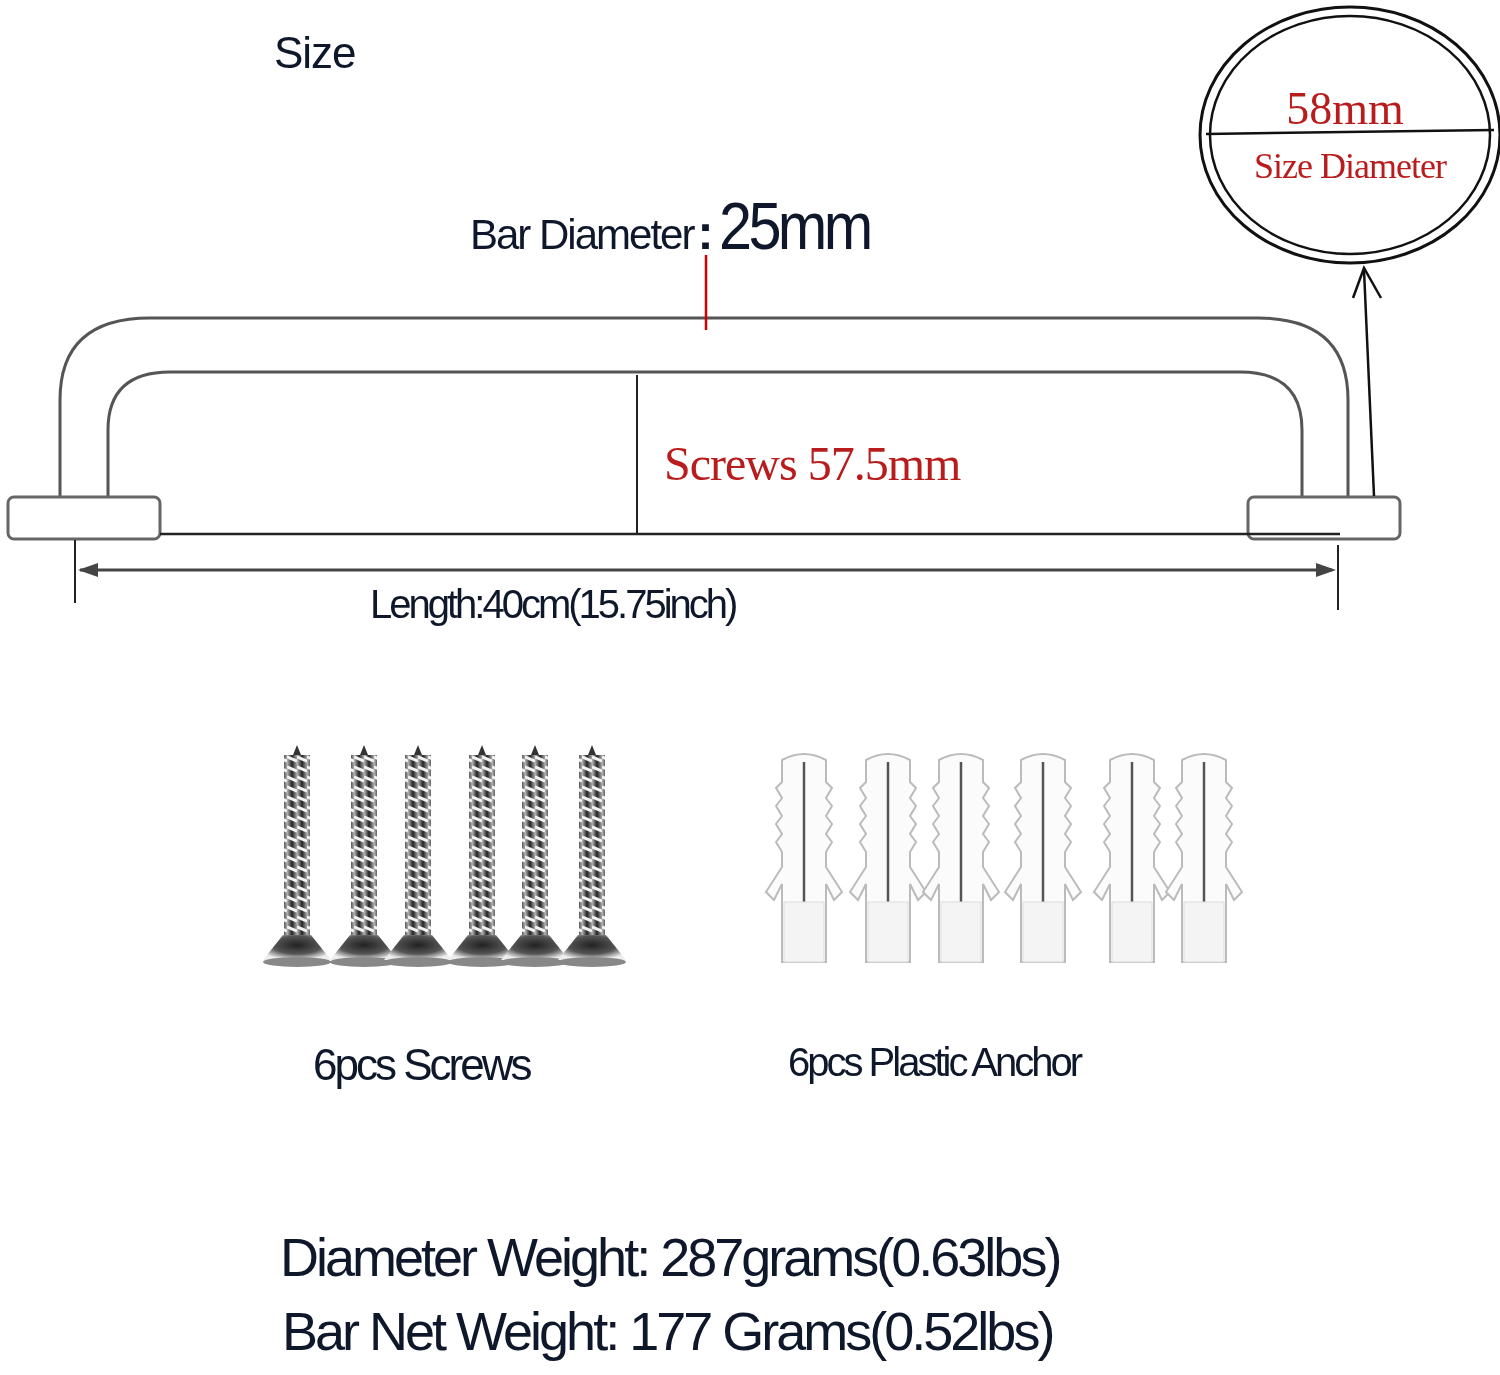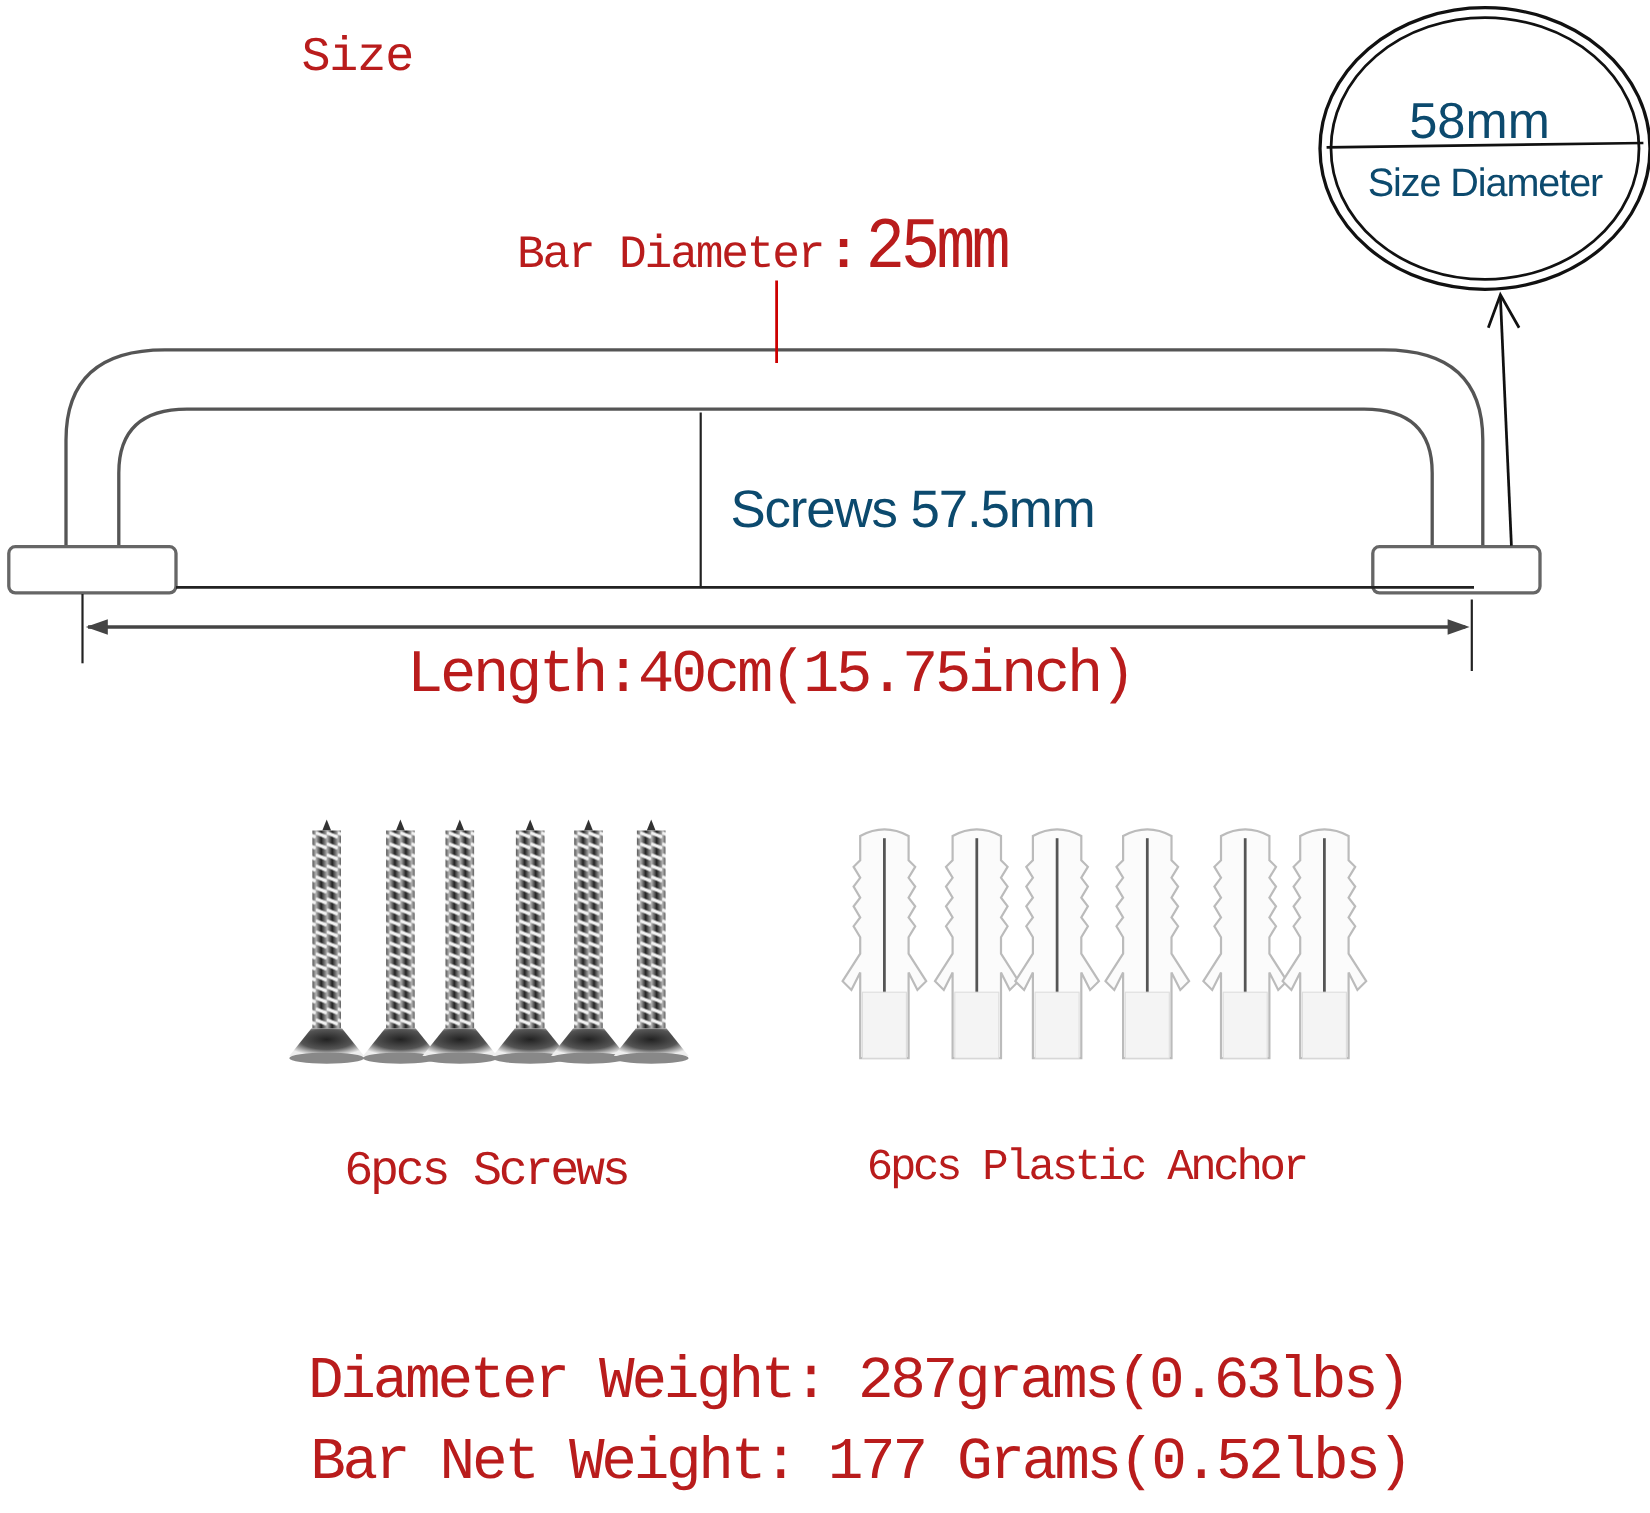--- a/index.html
+++ b/index.html
@@ -1,26 +1,26 @@
 <!DOCTYPE html>
 <html><head>
 <meta charset="utf-8">
 <style>
   html, body { margin:0; padding:0; background:#ffffff; }
   body { width:1500px; height:1375px; position:relative; overflow:hidden; }
-  .serif { font-family: Liberation Mono, monospace; color:#b91c1c; }
-  .sans  { font-family: Liberation Sans, sans-serif; color:#0c4a6e; }
+  .serif { font-family: Liberation Sans, sans-serif; color:#0f172a; }
+  .sans  { font-family: Liberation Serif, serif; color:#b91c1c; }
   .abs { position:absolute; white-space:nowrap; }
   #title { left:274px; top:28px; font-size:44px; letter-spacing:-1px; }
   #bar-diameter { left:470px; top:188px; }
   #bar-diameter .lbl { font-size:42px; letter-spacing:-2px; }
   #bar-diameter .colon { font-size:48px; font-weight:bold; margin:0 6px 0 4px; }
   #bar-diameter .val { font-size:66px; letter-spacing:-4px; transform:scaleX(0.9); display:inline-block; transform-origin:left; }
   #height-label { left:664px; top:436px; font-size:48px; letter-spacing:-1px; }
-  #length-label { left:370px; top:582px; font-size:55px; letter-spacing:-3px; }
+  #length-label { left:370px; top:582px; font-size:40px; letter-spacing:-3px; }
   #base-val { left:1230px; top:82px; width:230px; text-align:center; font-size:46px; }
   #base-lbl { left:1222px; top:145px; width:256px; text-align:center; font-size:36px; letter-spacing:-1px; }
   #screws-label { left:313px; top:1040px; font-size:44px; letter-spacing:-3px; }
   #anchors-label { left:788px; top:1040px; font-size:40px; letter-spacing:-3px; }
   #pkg-weight { left:280px; top:1226px; font-size:54px; letter-spacing:-3px; }
   #net-weight { left:282px; top:1300px; font-size:54px; letter-spacing:-3px; }
   svg { position:absolute; left:0; top:0; }
 </style>
 </head>
 <body>

